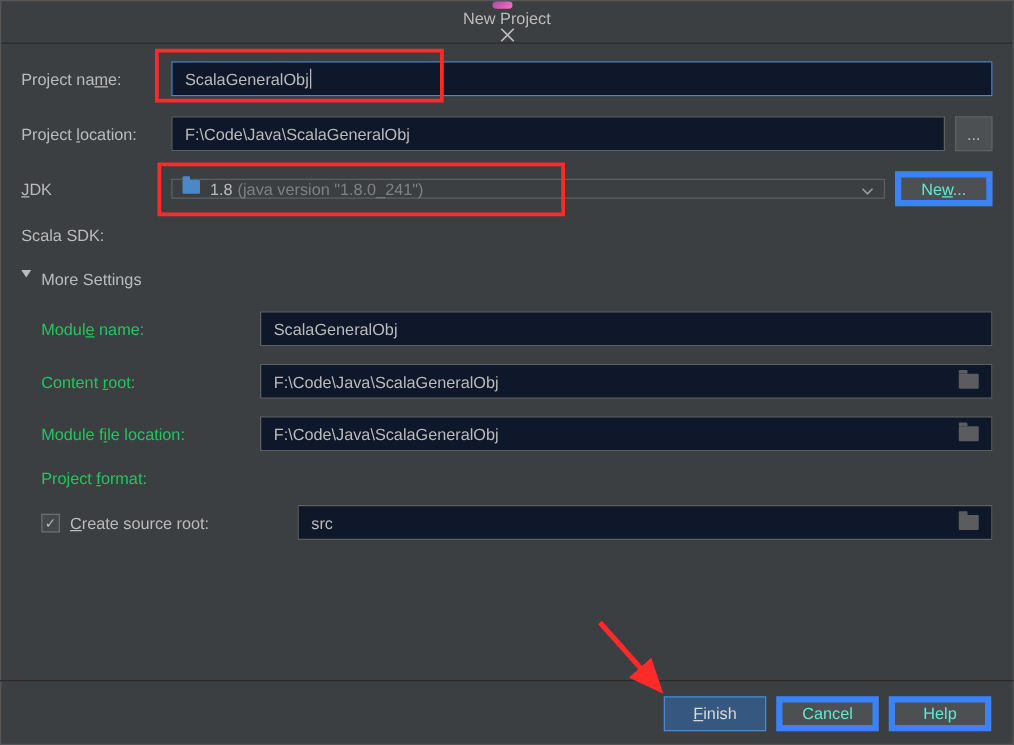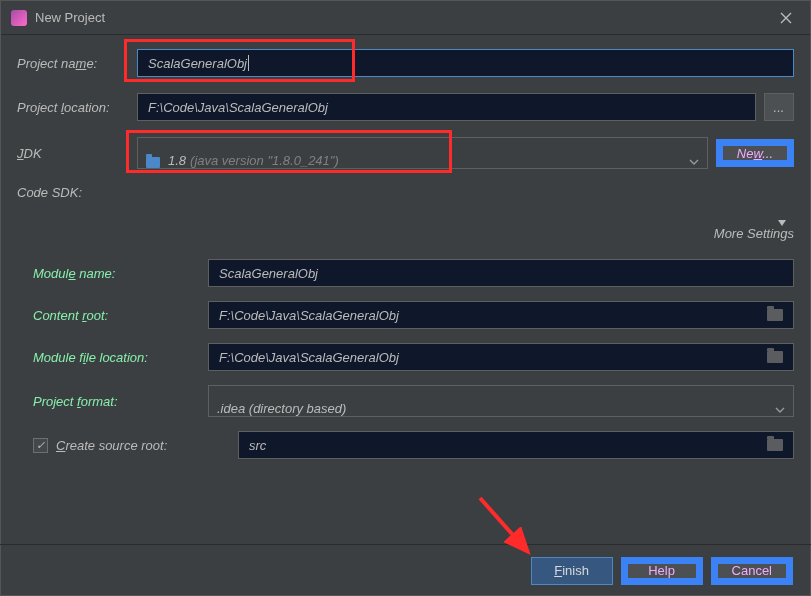--- a/index.html
+++ b/index.html
@@ -12,41 +12,42 @@
     height: 596px;
     overflow: hidden;
     border: 1px solid #555;
   }
   .titlebar {
     display: flex;
     align-items: center;
     height: 34px;
     padding: 0 10px;
     border-bottom: 1px solid #2b2b2b;
+    flex-direction: column;
   }
   .titlebar .icon {
     width: 16px; height: 16px;
     background: linear-gradient(135deg, #a64ca6, #ff6bcb);
     border-radius: 3px;
     margin-right: 8px;
   }
   .titlebar .title { flex: 1; color: #bbbbbb; }
   .titlebar .close {
     width: 28px; height: 28px;
     display:flex; align-items:center; justify-content:center;
     color: #bbbbbb; cursor:pointer;
   }
-  .content { padding: 14px 16px 4px 16px; font-style: italic; }
+  .content { padding: 14px 16px 4px 16px; }
   .row {
     display: flex;
     align-items: center;
     margin-bottom: 16px;
   }
   .label-col { width: 120px; color: #bbbbbb; }
-  .label-col2 { width: 175px; color: #86efac; }
+  .label-col2 { width: 175px; color: #22c55e; }
   .field-col { flex: 1; display:flex; align-items:center; gap:8px; }
   .input {
     flex: 1;
     background: #0f172a;
     border: 1px solid #5e6060;
     color: #bbbbbb;
     height: 28px;
     padding: 0 10px;
     display:flex;
     align-items:center;
@@ -58,35 +59,35 @@
     display:inline-block;
     width:1px; height:16px;
     background:#bbbbbb;
     vertical-align:middle;
     margin-left:1px;
   }
   .dropdown {
     flex:1;
     background: #3c3f41;
     border: 1px solid #5e6060;
-    height: 32px;
+    height: 16px;
     display:flex;
-    align-items:flex-end;
+    align-items:flex-start;
     padding: 0 8px;
     color:#bbbbbb;
     position:relative;
   }
   .dropdown .dd-arrow {
     margin-left:auto;
     color:#999;
   }
   .btn {
     background: #4c5052;
-    border: 7px solid #3b82f6;
-    color:#f0abfc;
+    border: 5px solid #3b82f6;
+    color:#5eead4;
     height:28px;
     padding: 0 14px;
     min-width:78px;
     display:flex; align-items:center; justify-content:center;
     cursor:pointer;
   }
   .icon-btn {
     background:#4c5052;
     border:1px solid #5e6060;
     width:30px; height:28px;
@@ -116,24 +117,23 @@
   }
   .folder-red::before {
     content:"";
     position:absolute;
     top:-3px; left:0; width:6px; height:3px;
     background:#c75450; border-radius:1px 1px 0 0;
   }
   .dim { color:#808080; }
 
   .section-header {
-    display:flex; align-items:flex-end;
+    display:flex; align-items:flex-start;
     margin: 20px 0 18px 0;
     cursor:pointer;
-    flex-direction:column;
   }
   .section-header .tri {
     width:0; height:0;
     border-left:4px solid transparent;
     border-right:4px solid transparent;
     border-top:6px solid #bbbbbb;
     margin-right:8px;
   }
   .more-settings { padding-left: 16px; }
   .more-settings .row { margin-bottom: 14px; }
@@ -242,21 +242,21 @@
             </svg>
         </span>
       </div>
       <div class="btn">
         <span>Ne<u class="mn">w</u>...</span>
       </div>
     </div>
   </div>
 
   <div class="row">
-    <div class="label-col">Code SDK:</div>
+    <div class="label-col">Scala SDK:</div>
     <div class="field-col">
     </div>
   </div>
 
   <div class="section-header">
     <span class="tri"></span>
     <span>More Settings</span>
   </div>
 
   <div class="more-settings">
@@ -285,30 +285,20 @@
       <div class="field-col">
         <div class="input" style="display:flex;">
           <span style="flex:1;">F:\Code\Java\ScalaGeneralObj</span>
           <span class="folder-grey"></span>
         </div>
       </div>
     </div>
 
     <div class="row">
       <div class="label-col2"><span>Project <u class="mn">f</u>ormat:</span></div>
-      <div class="field-col">
-        <div class="dropdown">
-          <span>.idea (directory based)</span>
-          <span class="dd-arrow">
-            <svg width="10" height="6" viewBox="0 0 10 6">
-                <path d="M1 1 L5 5 L9 1" fill="none" stroke="#999" stroke-width="1.4"></path>
-              </svg>
-          </span>
-        </div>
-      </div>
     </div>
 
     <div class="row">
       <div style="display:flex; align-items:center; width:205px;">
         <span class="checkbox">✓</span>
         <span><u class="mn">C</u>reate source root:</span>
       </div>
       <div class="field-col">
         <div class="input" style="display:flex;">
           <span style="flex:1;">src</span>
@@ -317,22 +307,22 @@
       </div>
     </div>
 
   </div>
 </div>
 
 <div class="footer">
   <div class="btn primary">
       <span><u class="mn">F</u>inish</span>
     </div>
+  <div class="btn">Cancel</div>
   <div class="btn">Help</div>
-  <div class="btn">Cancel</div>
 </div>
 
 <div class="highlight" style="left:124px; top:39px; width:231px; height:43px;"></div>
 <div class="highlight" style="left:126px; top:130px; width:326px; height:43px;"></div>
 
 <svg class="arrow" style="left:470px; top:490px;" width="80" height="80" viewBox="0 0 80 80">
   <defs>
     <marker id="ah" markerWidth="8" markerHeight="8" refX="6" refY="3" orient="auto">
       <path d="M0,0 L7,3 L0,6 Z" fill="#ff2a2a"></path>
     </marker>

